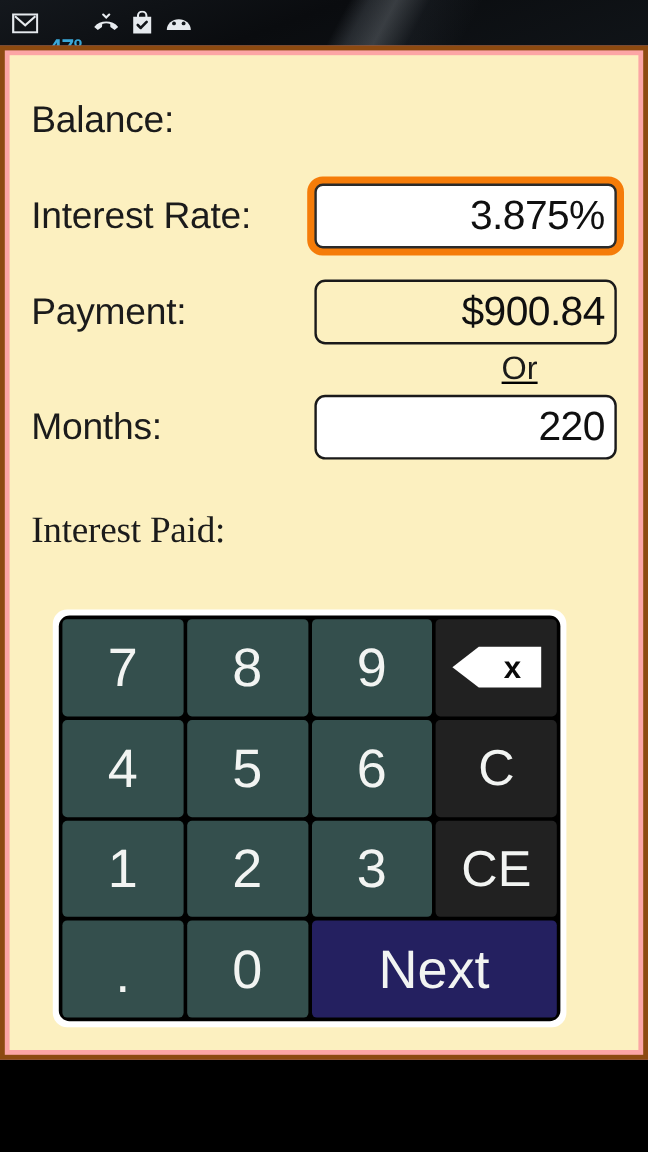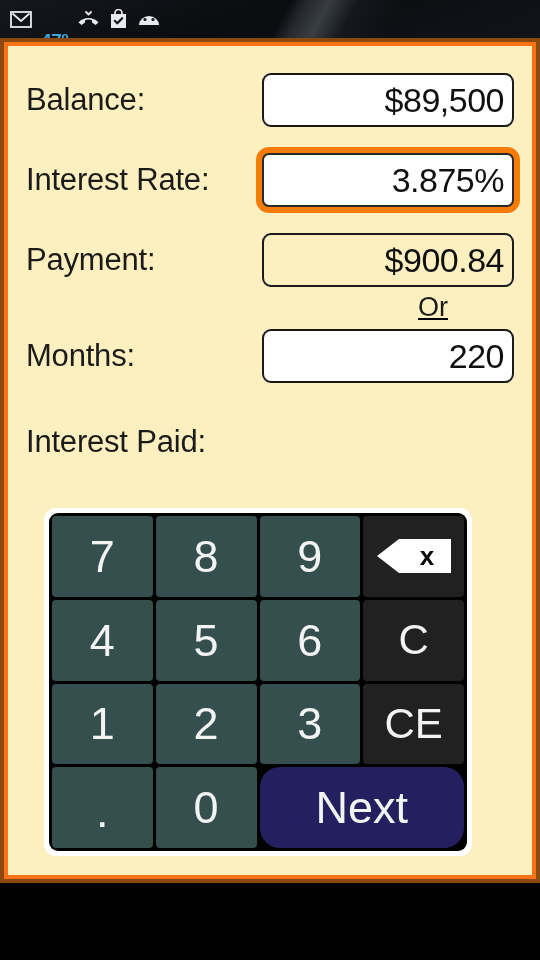--- a/index.html
+++ b/index.html
@@ -55,21 +55,21 @@
     line-height: 1;
   }
   .ic { display: block; }
 
   
   .app-frame {
     position: absolute;
     top: 38px; left: 0;
     width: 540px;
     height: 845px;
-    background: #f97316;
+    background: #fca5a5;
     border: 4px solid #8d4a10;
     padding: 4px;
   }
   .app-body {
     width: 100%;
     height: 100%;
     background: #fcf0c0;
     position: relative;
     padding: 14px 18px 0 18px;
   }
@@ -128,20 +128,21 @@
   .result-row {
     display: flex;
     align-items: center;
     height: 86px;
     padding-top: 6px;
   }
   .result-label {
     color: #1b1b1b;
     font-size: 31px;
     letter-spacing: -0.2px;
+    font-family: Liberation Serif, serif;
   }
   .result-value {
     margin-left: auto;
     font-size: 37px;
     color: #101010;
     letter-spacing: -0.6px;
     padding-right: 2px;
   }
 
   
@@ -176,21 +177,20 @@
     font-weight: 400;
     line-height: 1;
     user-select: none;
   }
   .key.num  { background: #344f4d; }
   .key.fn   { background: #212121; font-size: 42px; }
   .key.next {
     background: #242060;
     grid-column: span 2;
     font-size: 45px;
-    border-radius: 20px;
   }
   .key.dot { font-size: 45px; align-items: flex-end; padding-bottom: 14px; }
 
   .bksp-svg { display: block; }
 </style>
 </head>
 <body>
 
 <div id="screen">
 
@@ -231,21 +231,20 @@
       </span>
     </div>
 
   </div>
 
   <div class="app-frame">
     <div class="app-body">
 
       <div class="row">
         <span class="row-label">Balance:</span>
-        <div class="field">$89,500</div>
       </div>
 
       <div class="row">
         <span class="row-label">Interest Rate:</span>
         <div class="field focused">3.875%</div>
       </div>
 
       <div class="row">
         <span class="row-label">Payment:</span>
         <div class="field transparent">$900.84</div>

